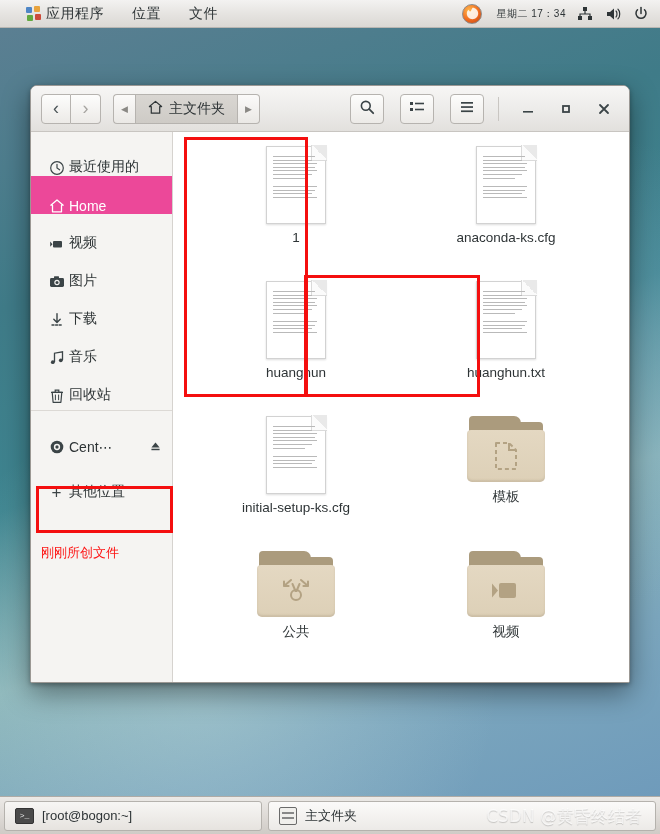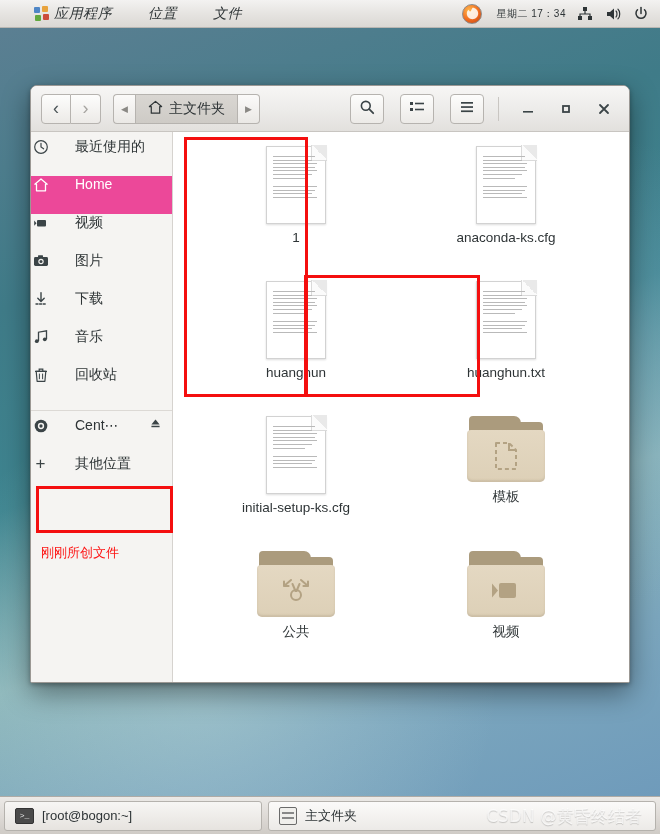--- a/index.html
+++ b/index.html
@@ -21,21 +21,21 @@
       linear-gradient(160deg, #5b7f92 0%, #3f7b88 28%, #3e8590 48%, #89b4b8 66%, #7ba6bd 82%, #6f9bbb 100%);
   }
 
   
   .top-panel {
     position: absolute; left:0; top:0; width:660px; height:28px;
     background: linear-gradient(180deg, #f3f2f1 0%, #e6e4e1 50%, #dbd8d4 100%);
     border-bottom: 1px solid #b9b6b2;
     display: flex; align-items: center; z-index: 50;
   }
-  .tp-left { display:flex; align-items:center; gap:8px; padding-left:20px;font-style:italic; }
+  .tp-left { display:flex; align-items:center; gap:0px; padding-left:12px; }
   .tp-item {
     font-size: 14px; color:#2e3436; padding: 2px 14px;
     white-space: nowrap; letter-spacing:.5px;
   }
   .app-glyph {
     width:16px; height:16px; margin-right:4px; position:relative; flex:0 0 auto;
   }
   .app-glyph i {
     position:absolute; width:6px; height:6px; border-radius:1px; display:block;
   }
@@ -100,22 +100,22 @@
   }
 
   .wbody { flex:1; display:flex; min-height:0; }
 
   
   .sidebar {
     width:142px; flex:0 0 142px; background:#f5f4f2;
     border-right:1px solid #d6d3cf; padding-top:6px; position:relative;
   }
   .sb-item {
-    height:38px; display:flex; align-items:flex-start; gap:26px;
-    padding-left:1px; font-size:14px; color:#2e3436; white-space:nowrap;
+    height:38px; display:flex; align-items:flex-end; gap:4px;
+    padding-left:17px; font-size:14px; color:#2e3436; white-space:nowrap;
   }
   .sb-item.active { background:#ec4899; color:#fff; }
   .sb-item .sb-ico { width:17px; height:17px; flex:0 0 17px; display:flex; align-items:center; justify-content:center; }
   .sb-div { height:1px; background:#dcd9d5; margin:6px 0; }
   .sb-eject { margin-left:auto; margin-right:10px; font-size:11px; color:#555; }
   .sb-plus { font-size:17px; line-height:1; color:#3c4446; width:17px; text-align:center; }
 
   .redbox { position:absolute; border:3px solid #f40f0f; pointer-events:none; z-index:9; }
   .annotate {
     position:absolute; color:#fd1414; font-size:13px; line-height:25px;

